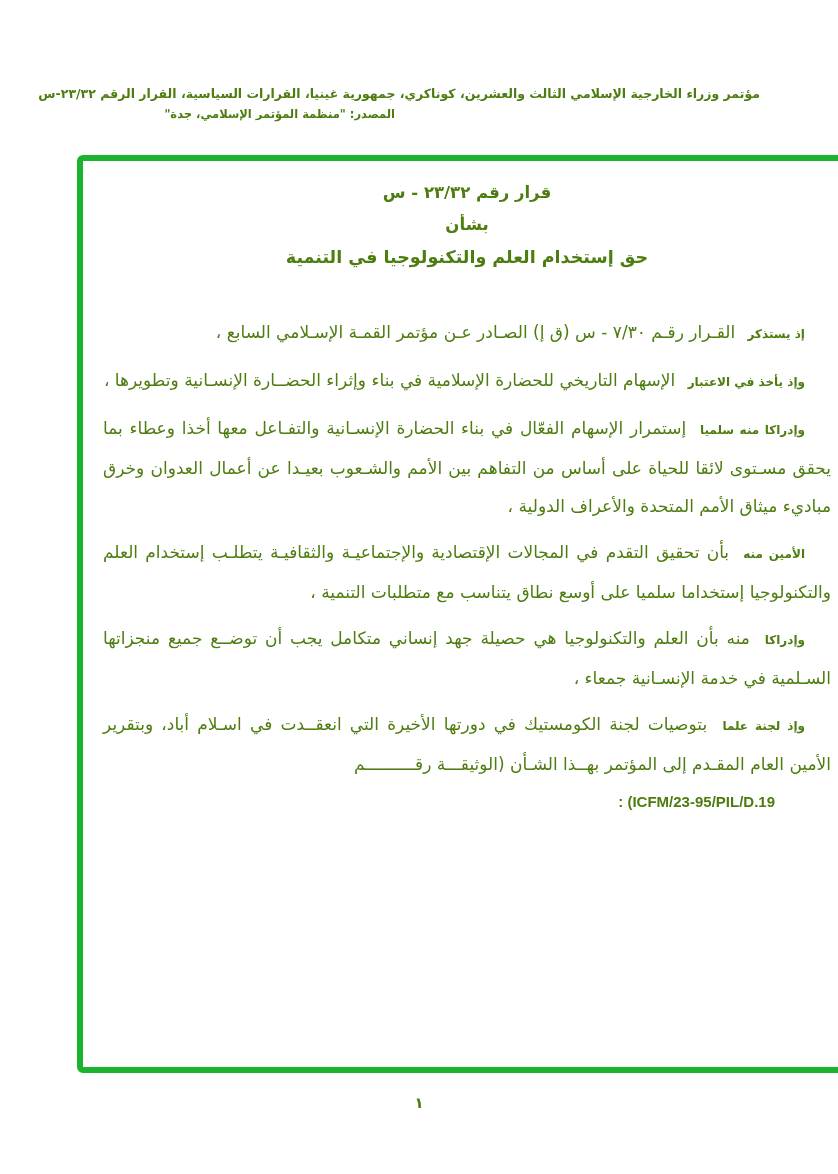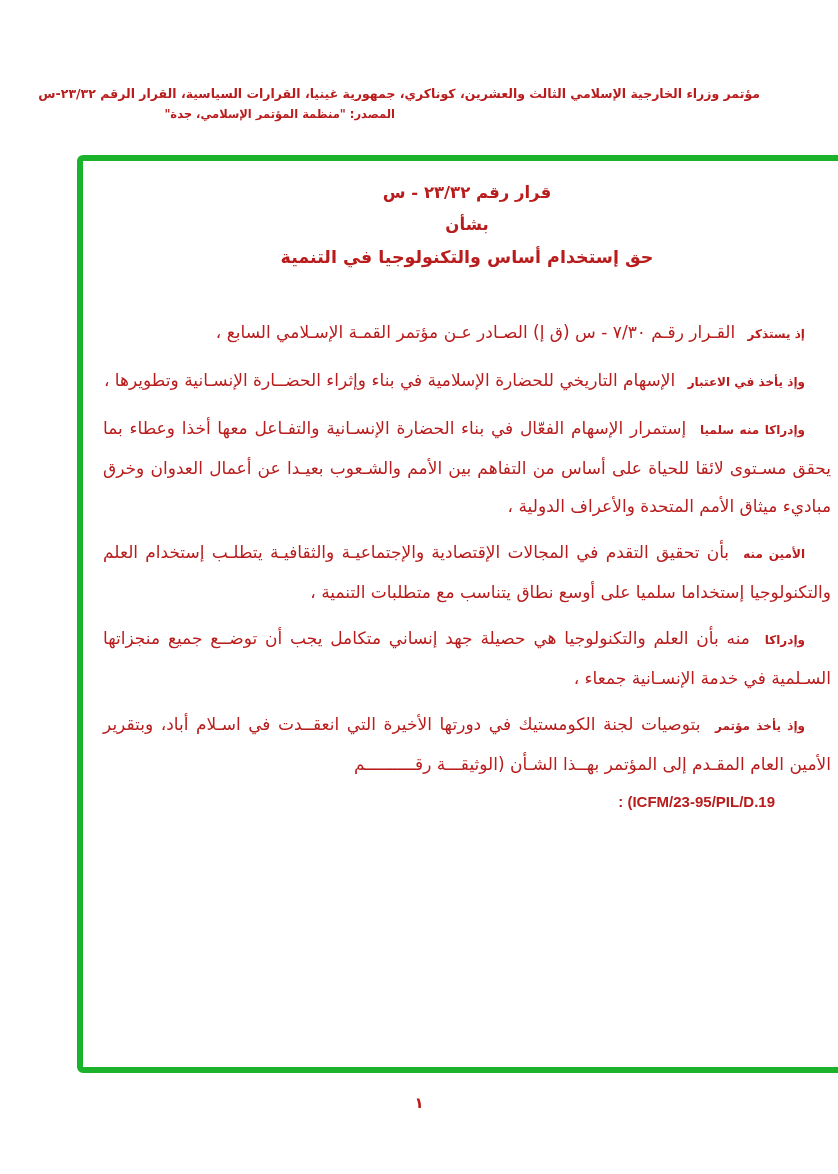--- a/index.html
+++ b/index.html
@@ -1,18 +1,18 @@
 <!DOCTYPE html>
 <html lang="ar"><head>
 <meta charset="utf-8">
 <style>
   html,body { margin:0; padding:0; background:#ffffff; }
   .page {
     position:relative; width:838px; height:1174px; margin:0 auto;
-    background:#ffffff; color:#b91c1c;
+    background:#ffffff; color:#4d7c0f;
     font-family:"DejaVu Sans", sans-serif; overflow:hidden;
   }
 
   
   .header { position:absolute; top:86px; left:78px; right:78px; direction:rtl; text-align:right; }
   .header-citation { font-size:12.5px; font-weight:bold; white-space:nowrap; }
   .header-source   { font-size:11.5px; font-weight:bold; margin-top:6px; margin-right:365px; white-space:nowrap; }
 
   
   .frame {
@@ -51,21 +51,21 @@
   <div class="header">
     <div class="header-citation">مؤتمر وزراء الخارجية الإسلامي الثالث والعشرين، كوناكري، جمهورية غينيا، القرارات السياسية، القرار الرقم ٢٣/٣٢-س</div>
     <div class="header-source">المصدر:  "منظمة المؤتمر الإسلامي، جدة"</div>
   </div>
 
   <div class="frame" style="border-color: rgb(27, 179, 43);">
 
     <div class="title-block">
       <div class="title-line">قرار رقم ٢٣/٣٢ - س</div>
       <div class="title-line">بشأن</div>
-      <div class="subject-line">حق إستخدام أساس والتكنولوجيا في التنمية</div>
+      <div class="subject-line">حق إستخدام العلم والتكنولوجيا في التنمية</div>
     </div>
 
 
     <div class="para">
       <span class="lead">إذ يستذكر</span>
       <span>القـرار رقـم ٧/٣٠ - س (ق إ)  الصـادر عـن مؤتمر القمـة الإسـلامي السابع ،</span>
     </div>
 
     <div class="para">
       <span class="lead">وإذ يأخذ في الاعتبار</span>
@@ -82,21 +82,21 @@
       <span class="lead">الأمين منه</span>
       <span>بأن تحقيق التقدم في المجالات الإقتصادية والإجتماعيـة والثقافيـة يتطلـب إستخدام العلم والتكنولوجيا إستخداما سلميا على أوسع نطاق يتناسب مع متطلبات التنمية ،</span>
     </div>
 
     <div class="para">
       <span class="lead">وإدراكا</span>
       <span>منه بأن العلم والتكنولوجيا هي حصيلة جهد إنساني متكامل يجب أن توضــع جميع منجزاتها السـلمية في خدمة الإنسـانية جمعاء ،</span>
     </div>
 
     <div class="para">
-      <span class="lead">وإذ يأخذ مؤتمر</span>
+      <span class="lead">وإذ لجنة علما</span>
       <span>بتوصيات لجنة الكومستيك في دورتها الأخيرة التي انعقــدت في اسـلام أباد، وبتقرير الأمين العام المقـدم إلى المؤتمر بهــذا الشـأن (الوثيقـــة رقــــــــــم</span>
     </div>
 
     <div class="doc-ref">: (ICFM/23-95/PIL/D.19</div>
 
   </div>
 
   <div class="page-number">١</div>
 
 </div>

